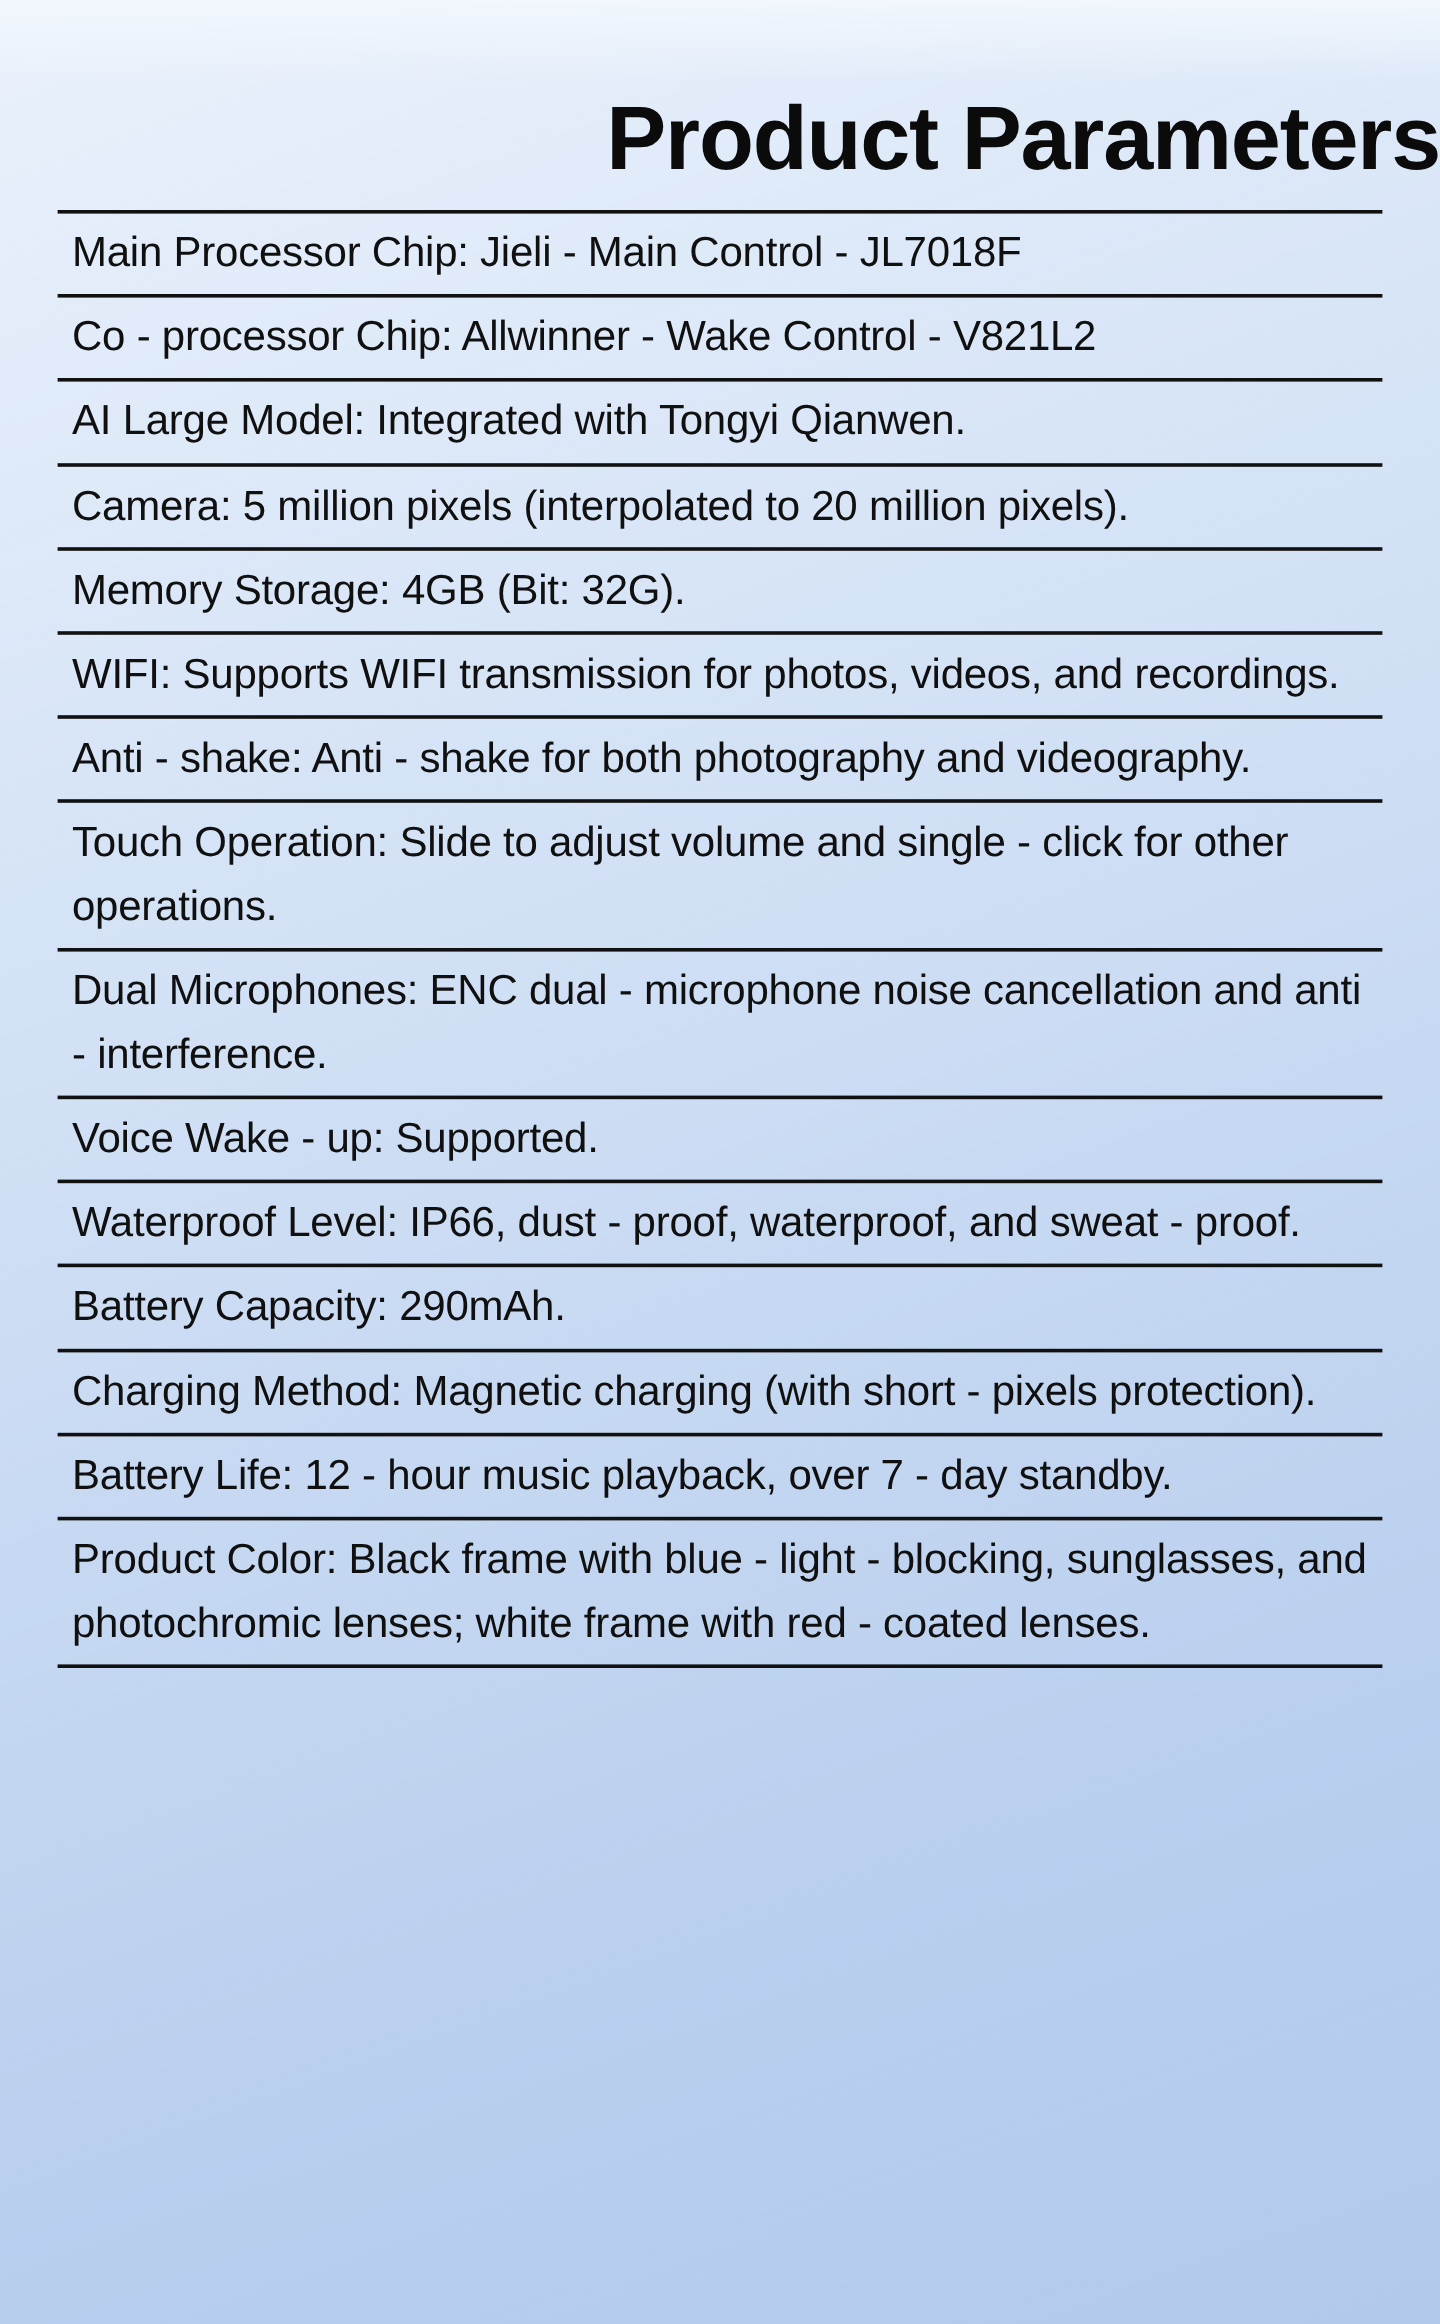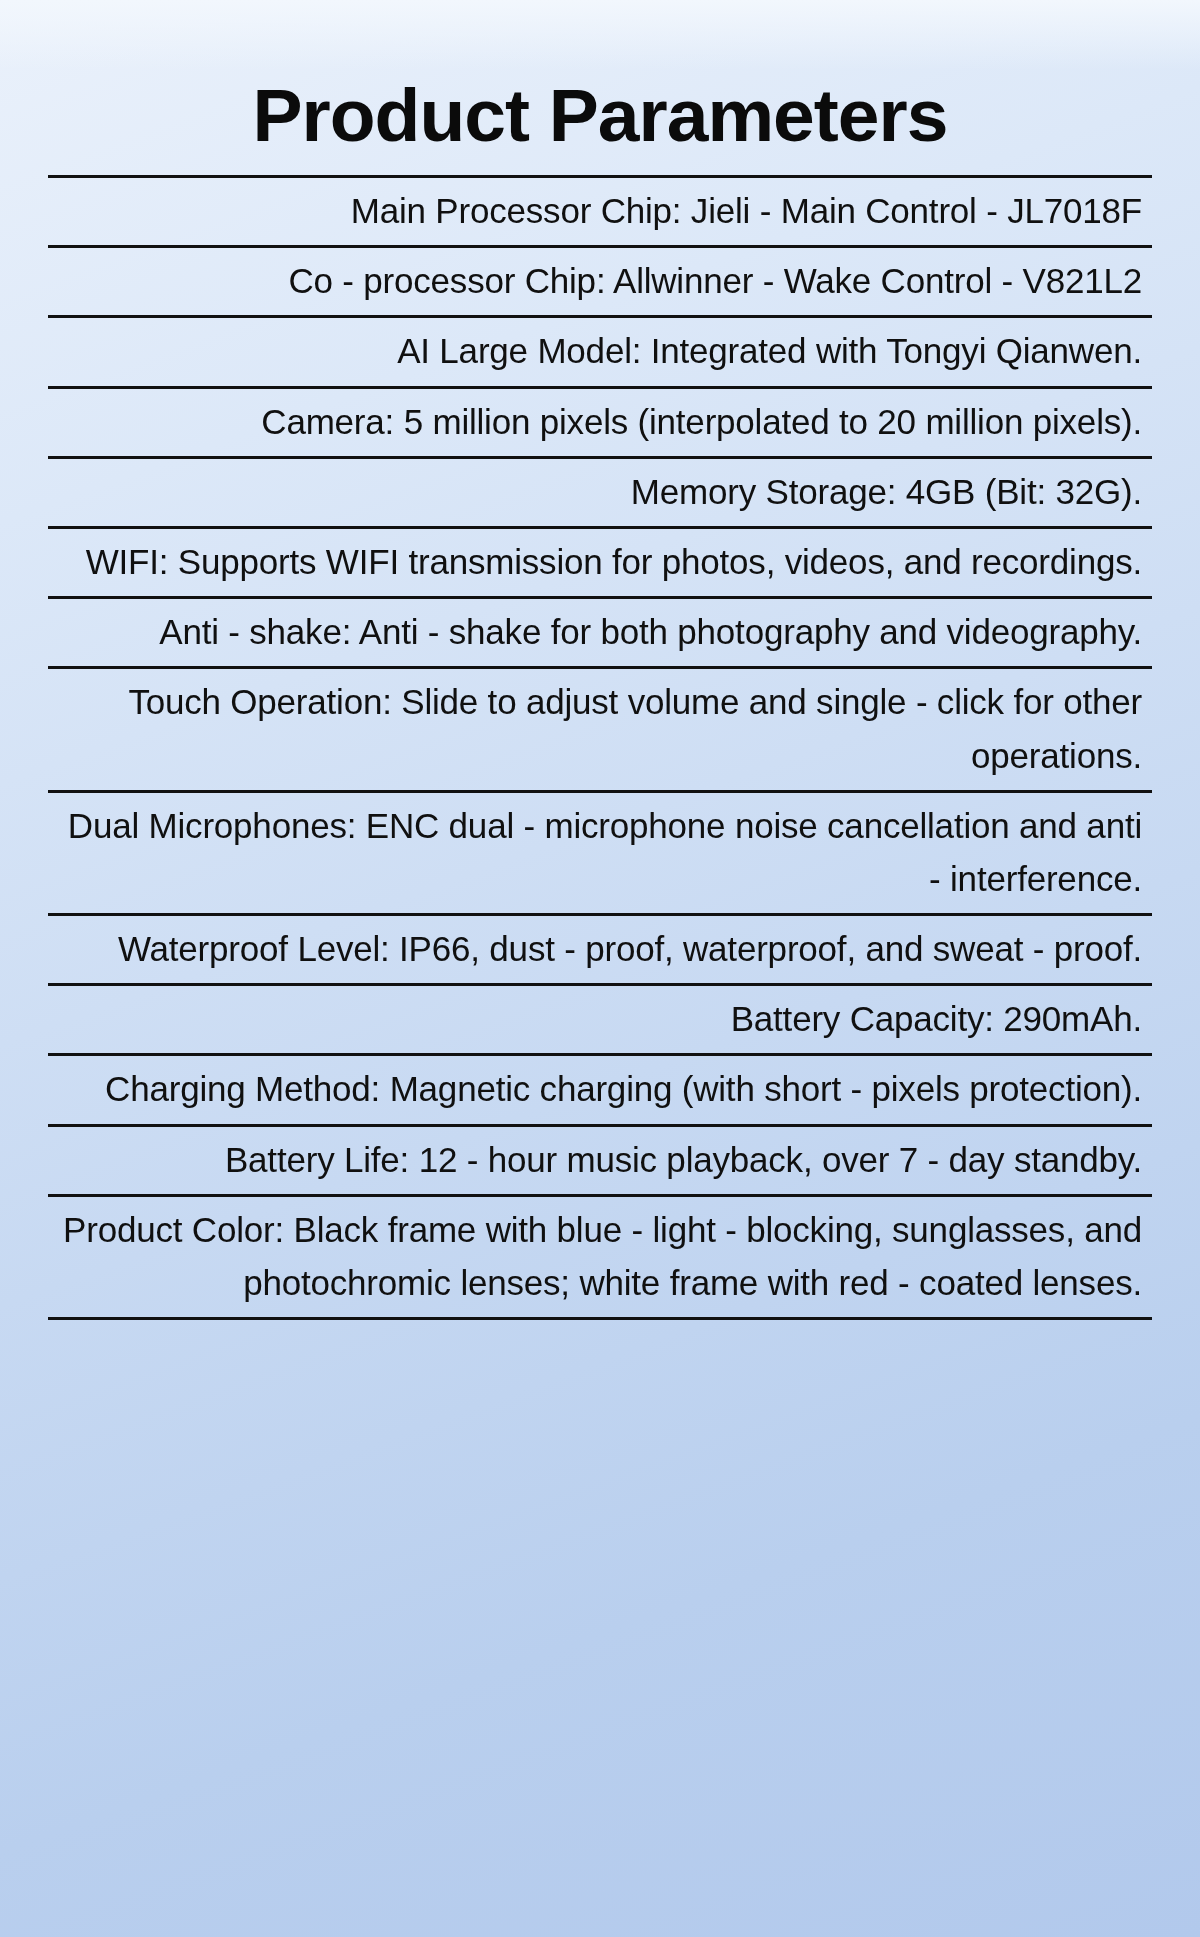--- a/index.html
+++ b/index.html
@@ -24,32 +24,31 @@
     content: "";
     position: absolute;
     left: 0; right: 0; top: 0;
     height: 70px;
     background: linear-gradient(180deg, #f2f7fd 0%, rgba(242,247,253,0) 100%);
     pointer-events: none;
   }
   .title {
     margin: 0;
     padding: 78px 0 22px 0;
-    text-align: center;
+    text-align: right;
     font-size: 75px;
     line-height: 1.0;
     font-weight: bold;
     color: #0b0b0b;
     letter-spacing: -1px;
     font-family: "Liberation Sans", sans-serif;
   }
   .spec-table {
     margin: 0 48px 0 48px;
     border-top: 3px solid #111111;
-    text-align: right;
   }
   .spec-row {
     border-bottom: 3px solid #111111;
     padding: 6px 10px 8px 12px;
   }
   .spec-text {
     display: block;
     font-size: 35px;
     line-height: 1.52;
     color: #101010;
@@ -96,20 +95,23 @@
     </div>
 
     <div class="spec-row">
       <span class="spec-text">Touch Operation: Slide to adjust volume and single ‐ click for other operations.</span>
     </div>
 
     <div class="spec-row">
       <span class="spec-text">Dual Microphones: ENC dual ‐ microphone noise cancellation and anti ‐ interference.</span>
     </div>
 
+    <div class="spec-row">
+      <span class="spec-text">Voice Wake ‐ up: Supported.</span>
+    </div>
 
     <div class="spec-row">
       <span class="spec-text">Waterproof Level: IP66, dust ‐ proof, waterproof, and sweat ‐ proof.</span>
     </div>
 
     <div class="spec-row">
       <span class="spec-text">Battery Capacity: 290mAh.</span>
     </div>
 
     <div class="spec-row">

